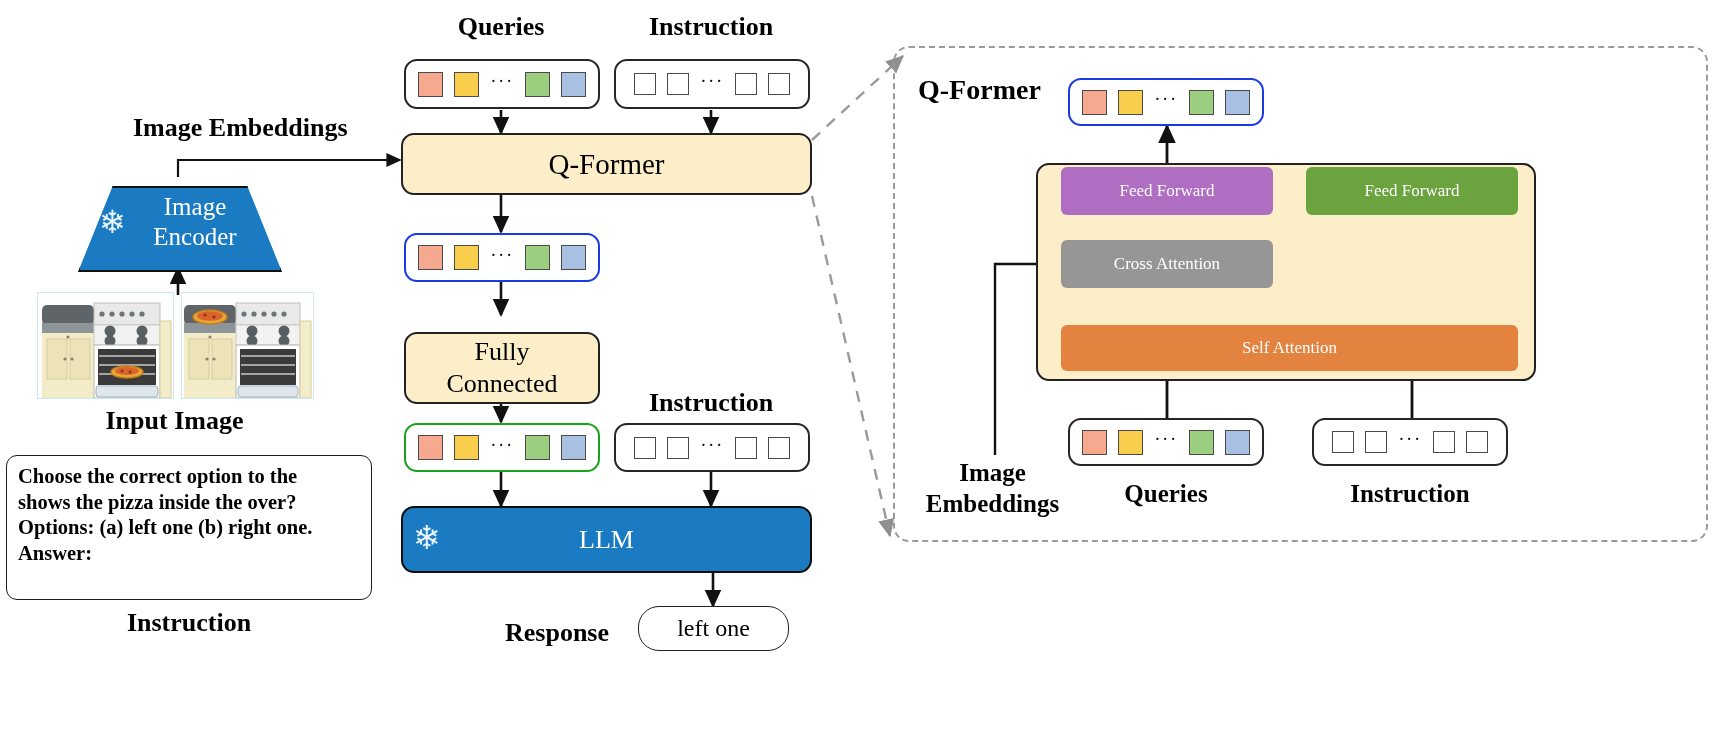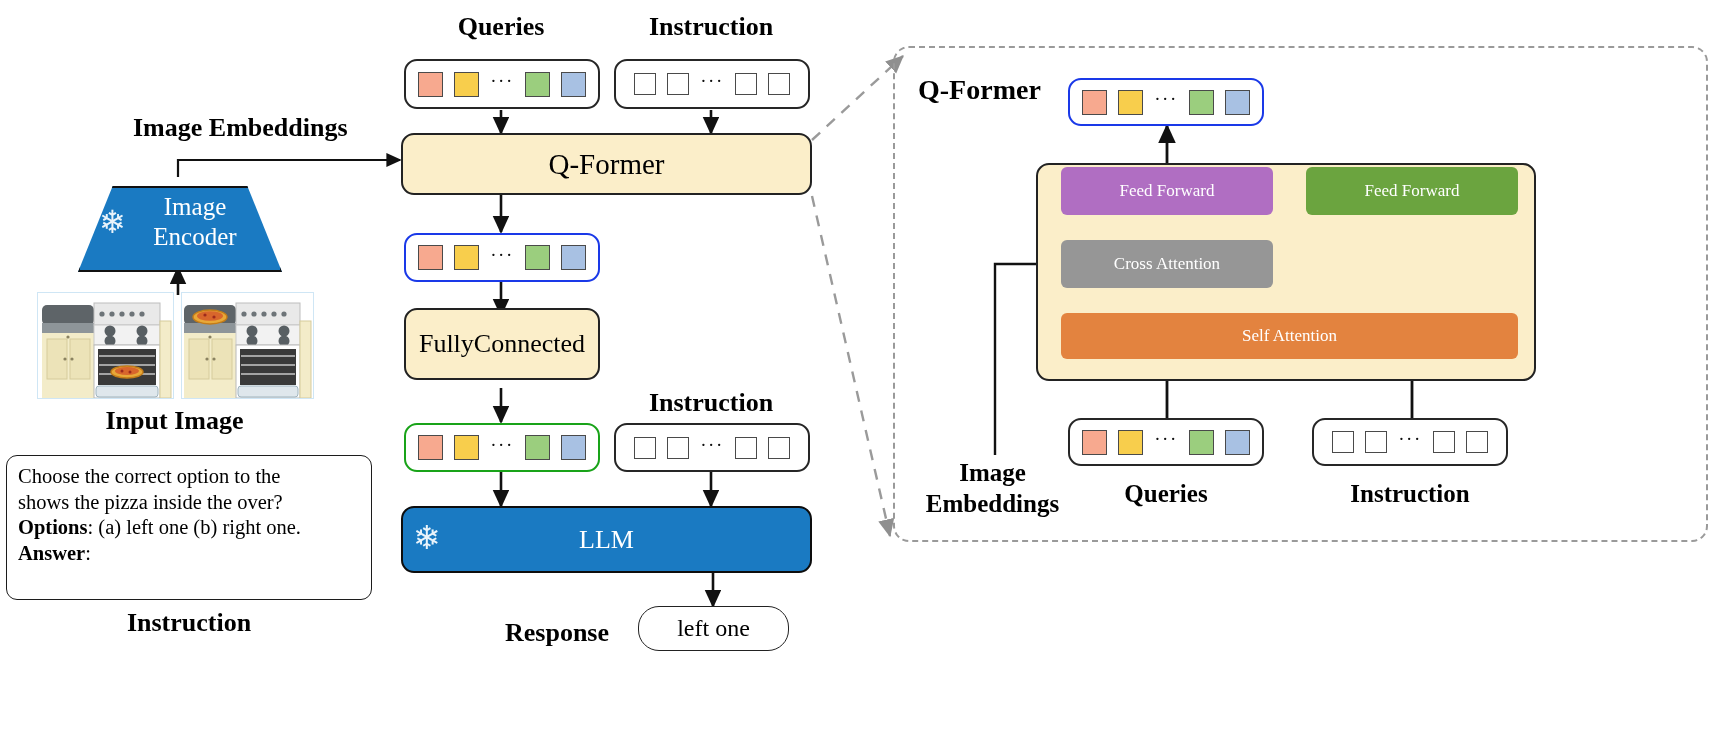--- a/index.html
+++ b/index.html
@@ -37,21 +37,21 @@
   .snow{position:absolute;color:#eaf4fb;}
 
   
   #wires{position:absolute;left:0;top:0;width:1723px;height:738px;
          pointer-events:none;}
 
   
   #instr-card{position:absolute;left:6px;top:455px;width:366px;height:145px;
      border:1.8px solid #1c1c1c;border-radius:11px;background:#fff;
      box-sizing:border-box;padding:8px 11px 4px 11px;
-     font-size:20.5px;line-height:25.6px;}
+     font-size:20.5px;line-height:25.6px;font-weight:bold;}
 
   
   .photo{position:absolute;border:1.6px solid #cfe6f5;background:#fff;
          overflow:hidden;}
 </style>
 </head>
 <body>
 
 <svg id="wires" viewBox="0 0 1723 738">
   <defs>
@@ -114,21 +114,21 @@
   </div>
 
 <div class="rbox cream" style="left:1036px;top:163px;width:500px;height:218px;"></div>
 
 <div class="bar" style="left:1061px;top:167px;width:212px;height:48px;background:#b06ec2;">Feed Forward</div>
 
 <div class="bar" style="left:1061px;top:240px;width:212px;height:48px;background:#969696;">Cross Attention</div>
 
 <div class="bar" style="left:1306px;top:167px;width:212px;height:48px;background:#6ba43f;">Feed Forward</div>
 
-<div class="bar" style="left:1061px;top:313px;width:457px;height:46px;background:#e3833f;">Self Attention</div>
+<div class="bar" style="left:1061px;top:325px;width:457px;height:46px;background:#e3833f;">Self Attention</div>
 
 <div class="tokstrip" style="left:1068px;top:418px;width:196px;height:48px;">
     <div class="tok" style="background: rgb(247, 169, 143);"></div>
     <div class="tok" style="background: rgb(248, 206, 76);"></div>
     <span class="dots">···</span>
     <div class="tok" style="background: rgb(155, 206, 126);"></div>
     <div class="tok" style="background: rgb(168, 193, 227);"></div>
   </div>
 <div class="tokstrip" style="left:1312px;top:418px;width:196px;height:48px;">
     <div class="tok sm" style="background: rgb(255, 255, 255);"></div>
@@ -171,21 +171,21 @@
 </div>
 
 <div class="tokstrip blue" style="left:404px;top:233px;width:196px;height:49px;">
     <div class="tok" style="background: rgb(247, 169, 143);"></div>
     <div class="tok" style="background: rgb(248, 206, 76);"></div>
     <span class="dots">···</span>
     <div class="tok" style="background: rgb(155, 206, 126);"></div>
     <div class="tok" style="background: rgb(168, 193, 227);"></div>
   </div>
 
-<div class="rbox cream" style="left:404px;top:308px;width:196px;height:72px;line-height:32px;">
+<div class="rbox cream" style="left:404px;top:332px;width:196px;height:72px;flex-direction:column;line-height:32px;">
   <span style="font-size:26px;">Fully</span>
   <span style="font-size:26px;">Connected</span>
 </div>
 
 <div class="tokstrip green" style="left:404px;top:423px;width:196px;height:49px;">
     <div class="tok" style="background: rgb(247, 169, 143);"></div>
     <div class="tok" style="background: rgb(248, 206, 76);"></div>
     <span class="dots">···</span>
     <div class="tok" style="background: rgb(155, 206, 126);"></div>
     <div class="tok" style="background: rgb(168, 193, 227);"></div>

